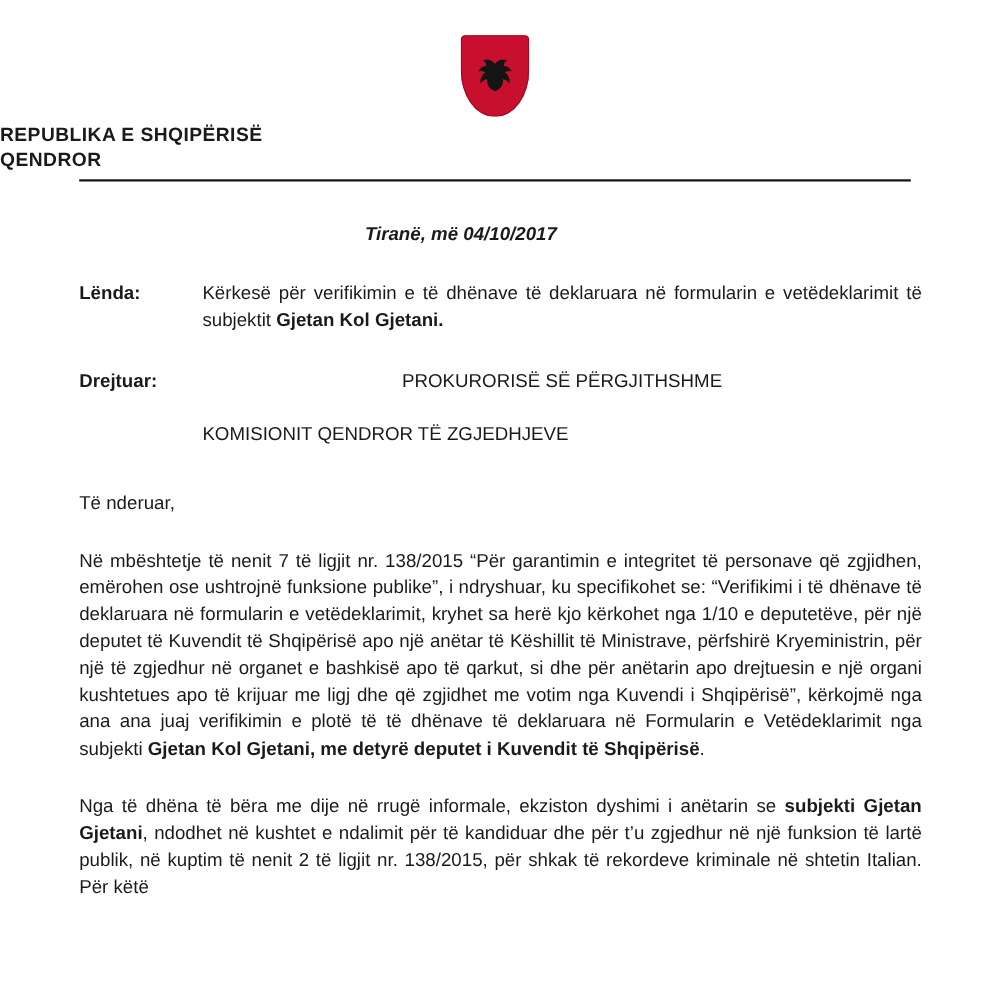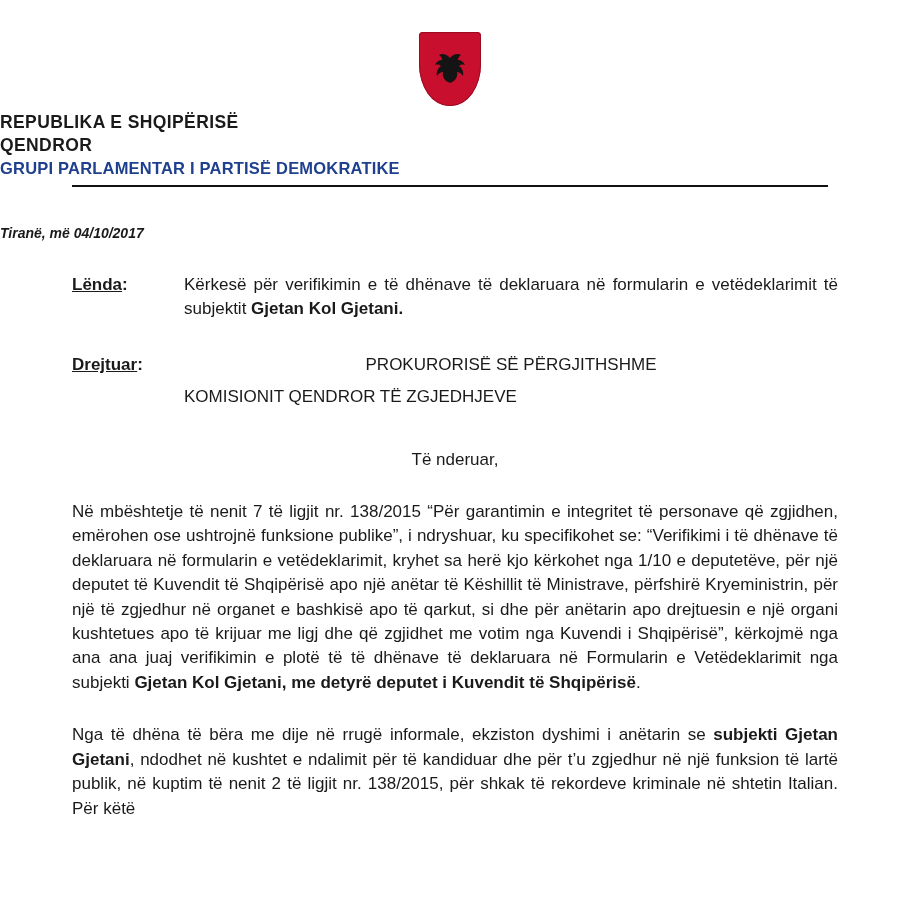--- a/index.html
+++ b/index.html
@@ -75,22 +75,22 @@
     margin-top: 3px;
   }
   .rule {
     margin: 7px 72px 0 72px;
     border-bottom: 2px solid #111111;
   }
 
   
   .date-row {
     margin: 38px 62px 0 0;
-    text-align: left;
-    font-size: 14px;
+    text-align: center;
+    font-size: 17px;
     font-style: italic;
     font-weight: bold;
   }
 
   
   .content {
     margin: 0 62px 0 72px;
     font-size: 17px;
     line-height: 1.42;
   }
@@ -98,42 +98,40 @@
     display: flex;
     margin-top: 32px;
   }
   .field-label {
     flex: 0 0 112px;
     font-weight: bold;
     font-size: 17px;
     white-space: nowrap;
   }
   .field-label .u {
-    text-decoration: underline;
     margin-top: 24px;
   }
   .field-value {
     flex: 1 1 auto;
     text-align: justify;
   }
   .field-value.plain {
     text-align: center;
   }
   .subject-bold {
     font-weight: bold;
   }
   .addressee-second {
-    margin-top: 8px;
+    margin-top: 24px;
     margin-left: 112px;
     font-size: 17px;
   }
   .salutation {
     margin-top: 38px;
     font-size: 17px;
-    text-align: center;
   }
   p.para {
     margin: 28px 0 0 0;
     text-align: justify;
     font-size: 17px;
     line-height: 1.44;
   }
   .q-italic {
   }
   .bold {
@@ -149,21 +147,20 @@
     <div class="emblem">
       <div class="shield"></div>
       <div class="eagle">
         <svg width="40" height="34" viewBox="0 0 40 34" aria-hidden="true">
           <path d="M20 6 C17 2, 12 1, 9 3 C11 4, 12 6, 12 8 C9 8, 6 10, 5 13 C8 12, 10 13, 11 14 C8 16, 6 20, 7 24 C9 21, 11 20, 13 20 C12 24, 14 28, 18 30 L20 31 L22 30 C26 28, 28 24, 27 20 C29 20, 31 21, 33 24 C34 20, 32 16, 29 14 C30 13, 32 12, 35 13 C34 10, 31 8, 28 8 C28 6, 29 4, 31 3 C28 1, 23 2, 20 6 Z" fill="#141414"></path>
         </svg>
       </div>
     </div>
     <div class="org-line1">REPUBLIKA E SHQIPËRISË</div>
     <div class="org-line2">QENDROR</div>
-    <div class="org-line3">GRUPI PARLAMENTAR I PARTISË DEMOKRATIKE</div>
     <div class="rule"></div>
   </div>
 
   <div class="date-row">Tiranë, më 04/10/2017</div>
 
   <div class="content">
 
     <div class="field-row">
       <div class="field-label"><span class="u">Lënda</span><span>:</span></div>
       <div class="field-value"><span>Kërkesë për verifikimin e të dhënave të deklaruara në formularin e vetëdeklarimit të subjektit </span><span class="subject-bold">Gjetan Kol Gjetani.</span></div>

